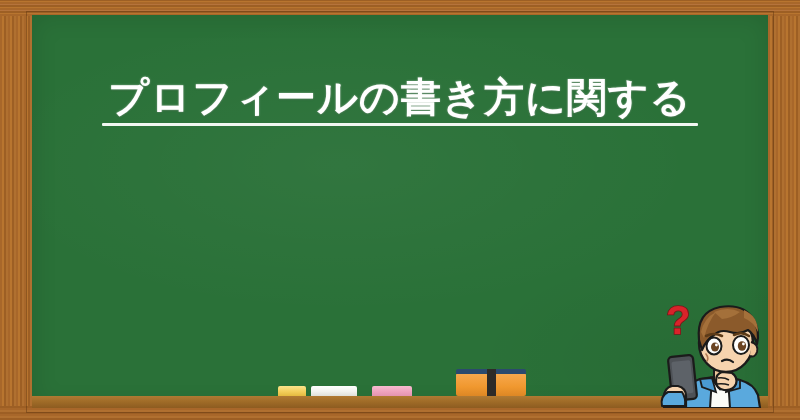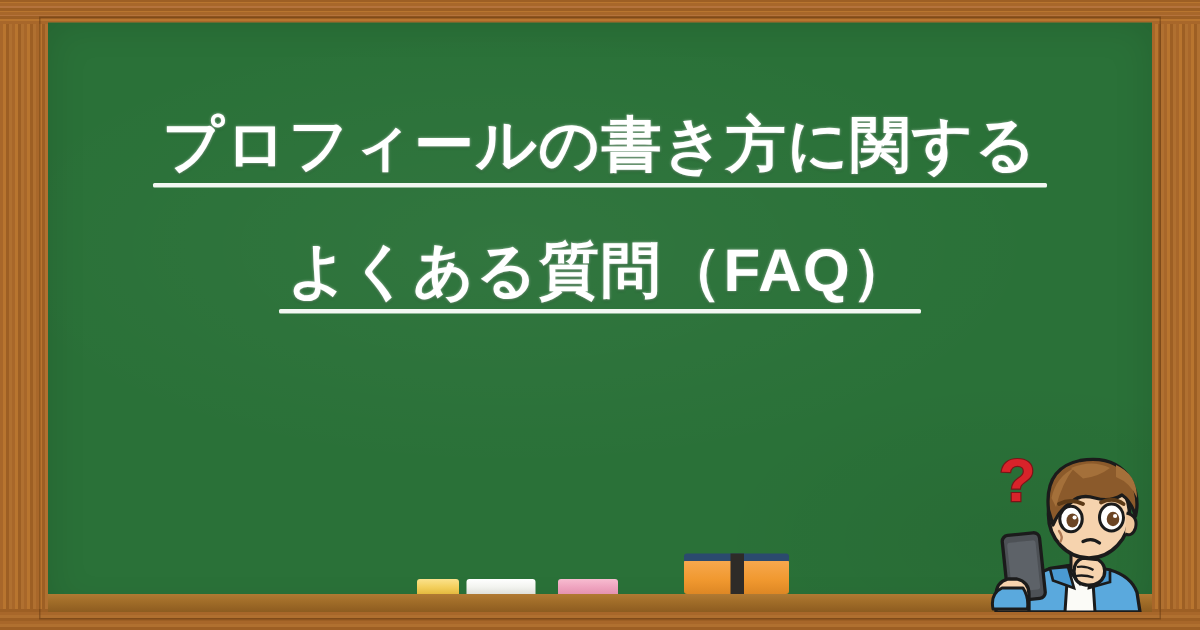--- a/index.html
+++ b/index.html
@@ -104,20 +104,21 @@
     line-height: 1.0;
     white-space: nowrap;
     text-shadow:
       0 0 2px rgba(255,255,255,0.55),
       0 1px 2px rgba(0,0,0,0.18);
   }
   .title-underline-wrap {
     display: inline-block;
     position: relative;
     padding: 0 6px 12px 6px;
+    font-family: Liberation Serif, serif;
   }
   .title-underline-wrap::after {
     content: "";
     position: absolute;
     left: 0; right: 0; bottom: 4px;
     height: 3px;
     background: #f2f7f2;
     border-radius: 1px;
   }
   #title-line-2-wrap { margin-top: 32px; }
@@ -207,25 +208,20 @@
   <div id="frame-bottom-grain"></div>
 
   <div id="board-surface">
 
     <div id="title-block">
       <div class="title-line">
         <span class="title-underline-wrap" id="title-line-1-wrap">
           <span>プロフィールの書き方に関する</span>
         </span>
       </div>
-      <div class="title-line">
-        <span class="title-underline-wrap" id="title-line-2-wrap">
-          <span>よくある質問（FAQ）</span>
-        </span>
-      </div>
     </div>
 
     <div class="chalk" id="chalk-yellow"></div>
     <div class="chalk" id="chalk-white"></div>
     <div class="chalk" id="chalk-pink"></div>
 
     <div id="eraser">
       <div id="eraser-body"></div>
       <div id="eraser-top"></div>
       <div id="eraser-band"></div>

